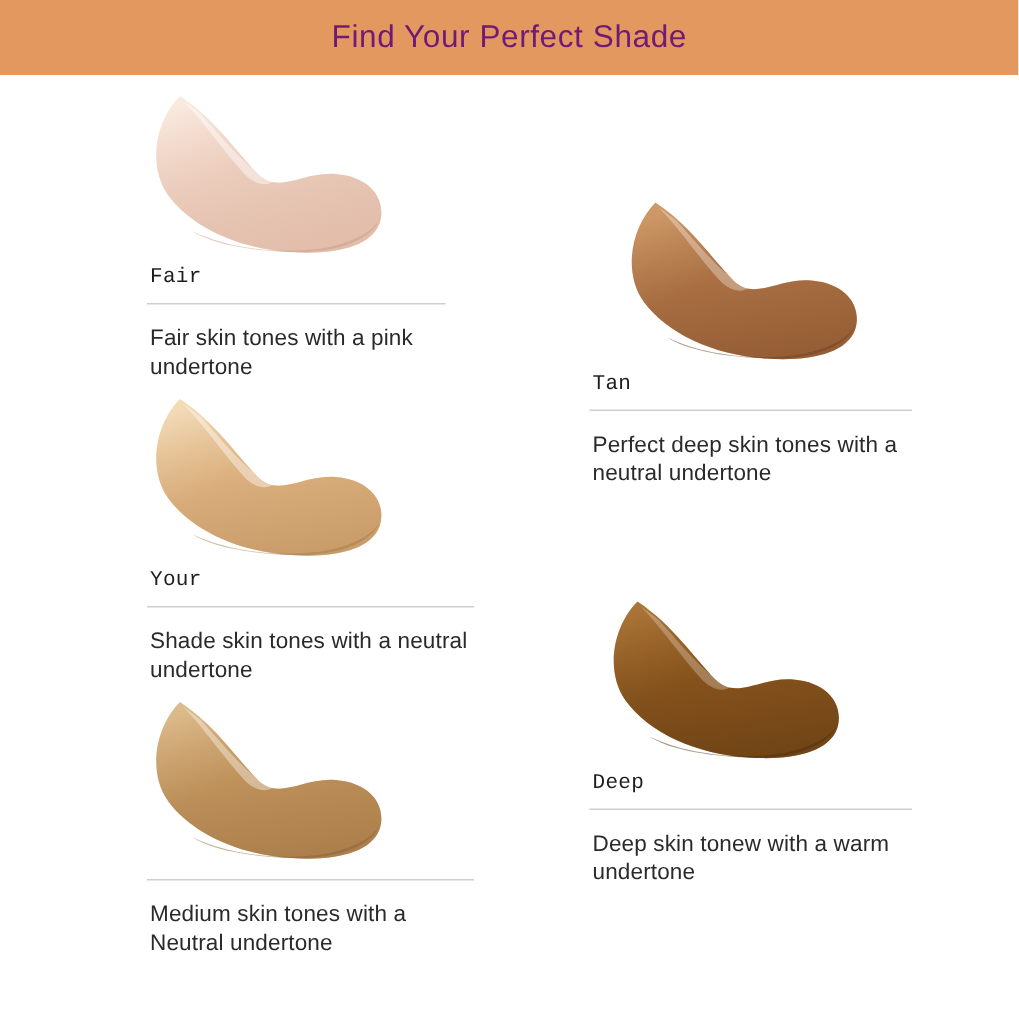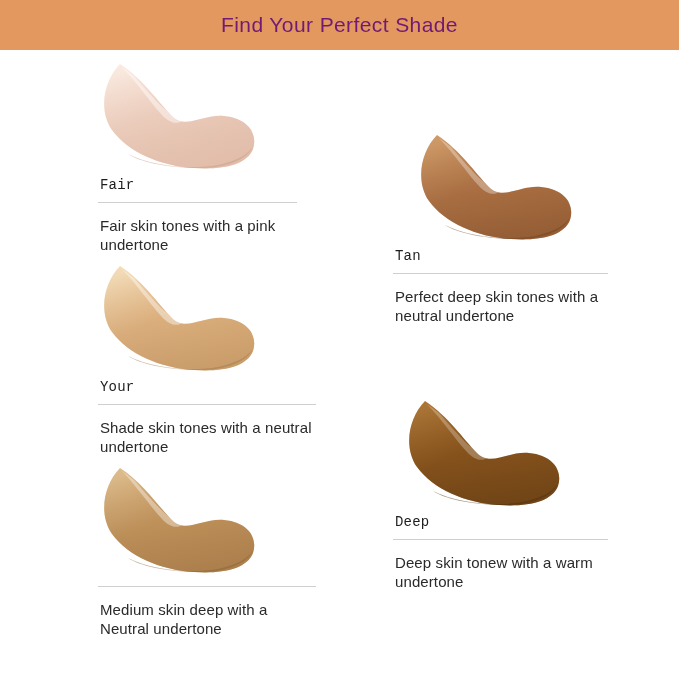--- a/index.html
+++ b/index.html
@@ -166,21 +166,21 @@
             <stop offset="100%" stop-color="#9a7040" stop-opacity="0.95"></stop>
           </linearGradient>
         </defs>
         <path d="M22,6 C46,22 60,44 74,58 C88,72 104,56 126,58 C150,60 160,76 155,91 C149,107 124,112 96,110 C62,108 30,94 14,72 C0,52 6,22 22,6 Z" fill="url(#g-medium)"></path>
         <path d="M22,6 C46,22 60,44 74,58 C88,72 104,56 126,58 C150,60 160,76 155,91 C149,107 124,112 96,110 C62,108 30,94 14,72 C0,52 6,22 22,6 Z" fill="url(#gs-medium)" opacity="0.5"></path>
         <path d="M24,9 C40,26 52,44 64,57 C72,66 80,66 84,63 C70,58 52,36 36,18 Z" fill="#ffffff" opacity="0.38"></path>
         <path d="M30,96 C54,108 92,112 120,107 C140,103 152,95 155,88 C150,102 126,111 96,110 C66,109 42,104 30,96 Z" fill="#8a6437" opacity="0.5"></path>
       </svg>
     </div>
     <div class="rule"></div>
-    <div class="shade-desc">Medium skin deep with a Neutral undertone</div>
+    <div class="shade-desc">Medium skin tones with a Neutral undertone</div>
   </div>
 
   <div class="shade-card" id="card-tan">
     <div class="swatch-wrap">
       <svg viewBox="0 0 165 115">
         <defs>
           <linearGradient id="g-tan" x1="0.15" y1="0.05" x2="0.8" y2="1">
             <stop offset="0%" stop-color="#cf9a68"></stop>
             <stop offset="42%" stop-color="#b5794a"></stop>
             <stop offset="100%" stop-color="#a66b3e"></stop>

